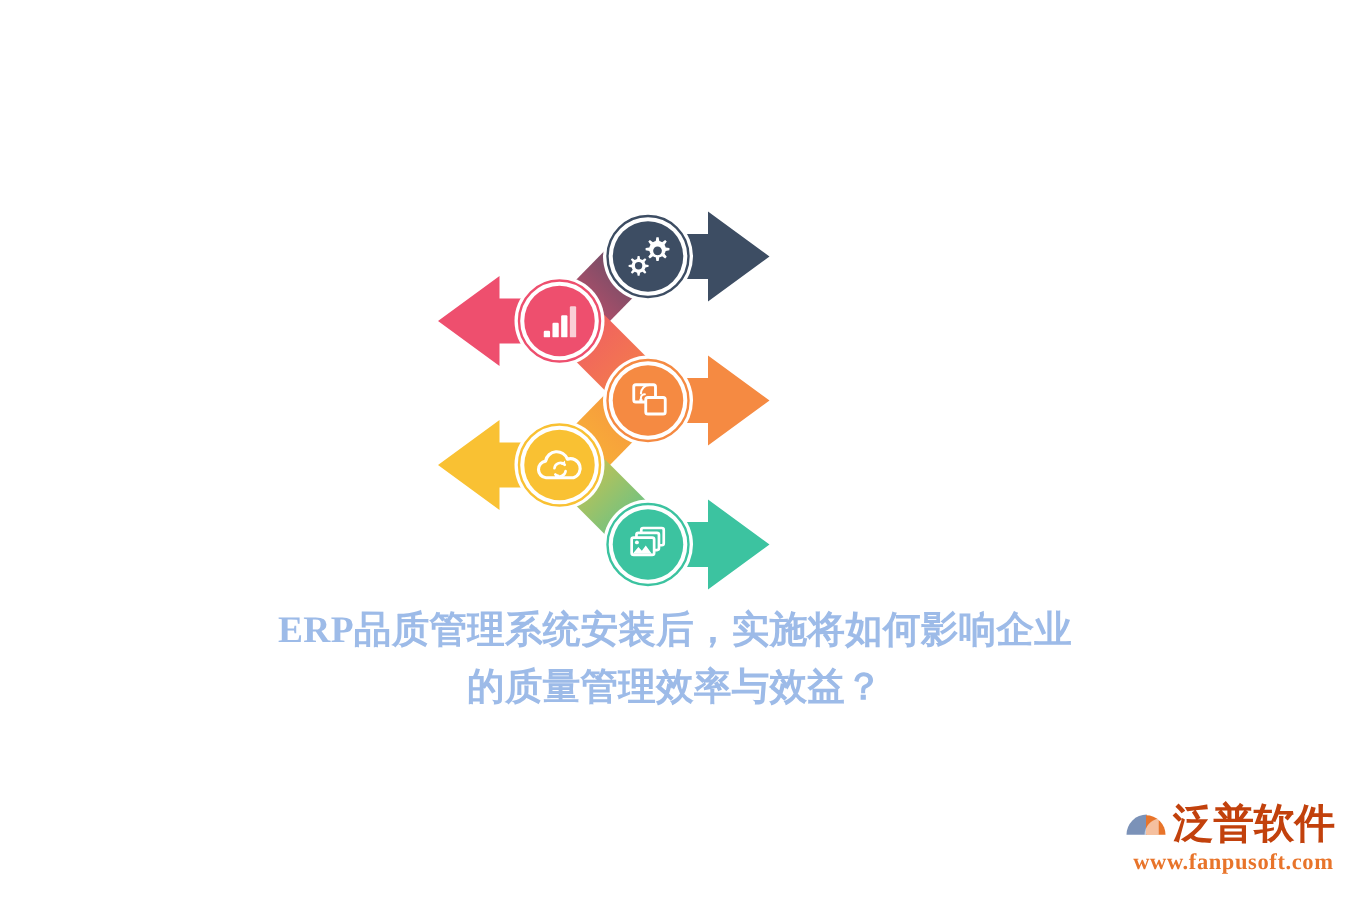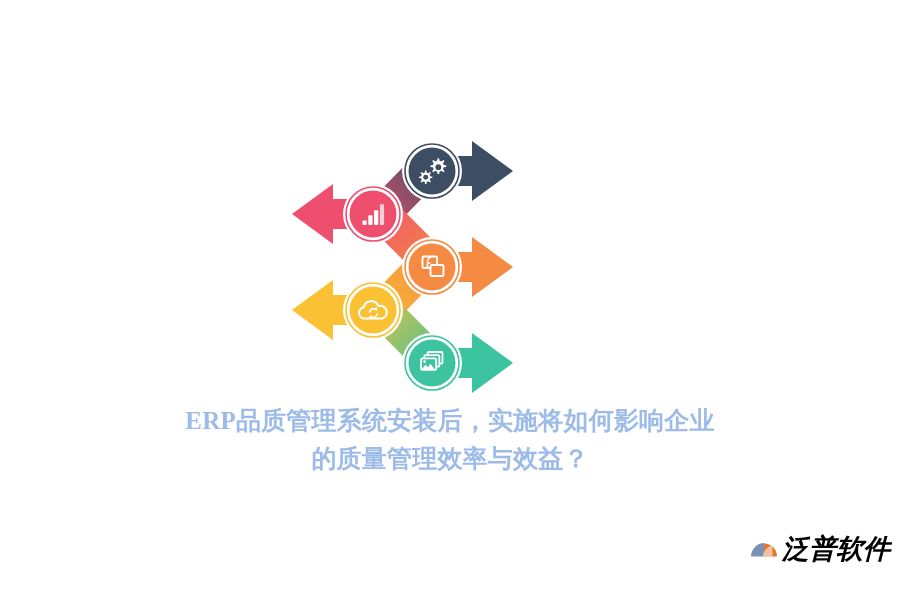--- a/index.html
+++ b/index.html
@@ -215,15 +215,16 @@
 的质量管理效率与效益？</div>
 
 <div id="logo">
   <div id="logo-row">
     <svg id="logo-mark" viewBox="0 0 30 28" xmlns="http://www.w3.org/2000/svg">
       <path d="M2 21.5 A13.5 13.5 0 0 1 15.5 8 L15.5 21.5 Z" fill="#7b92b8"></path>
       <path d="M28 21.5 A13 13 0 0 0 15 8.5 L15 21.5 Z" fill="#e8742a"></path>
       <path d="M15.2 8.4 A12.8 12.8 0 0 1 25 19.0 L17.6 21.4 Z" fill="#ffffff" opacity="0.0"></path>
       <path d="M14.0 21.5 A11.5 11.5 0 0 1 23.5 10.6 L23.5 21.5 Z" fill="#ffffff" opacity="0.55"></path>
     </svg>
-    <span id="logo-text" style="color: #000000; font-style: italic;">泛普软件</span>
+    <span id="logo-text" style="color: #c2410c;">泛普软件</span>
   </div>
+  <div id="logo-url" style="color: rgb(232, 116, 42);">www.fanpusoft.com</div>
 </div>
 
 </body></html>

